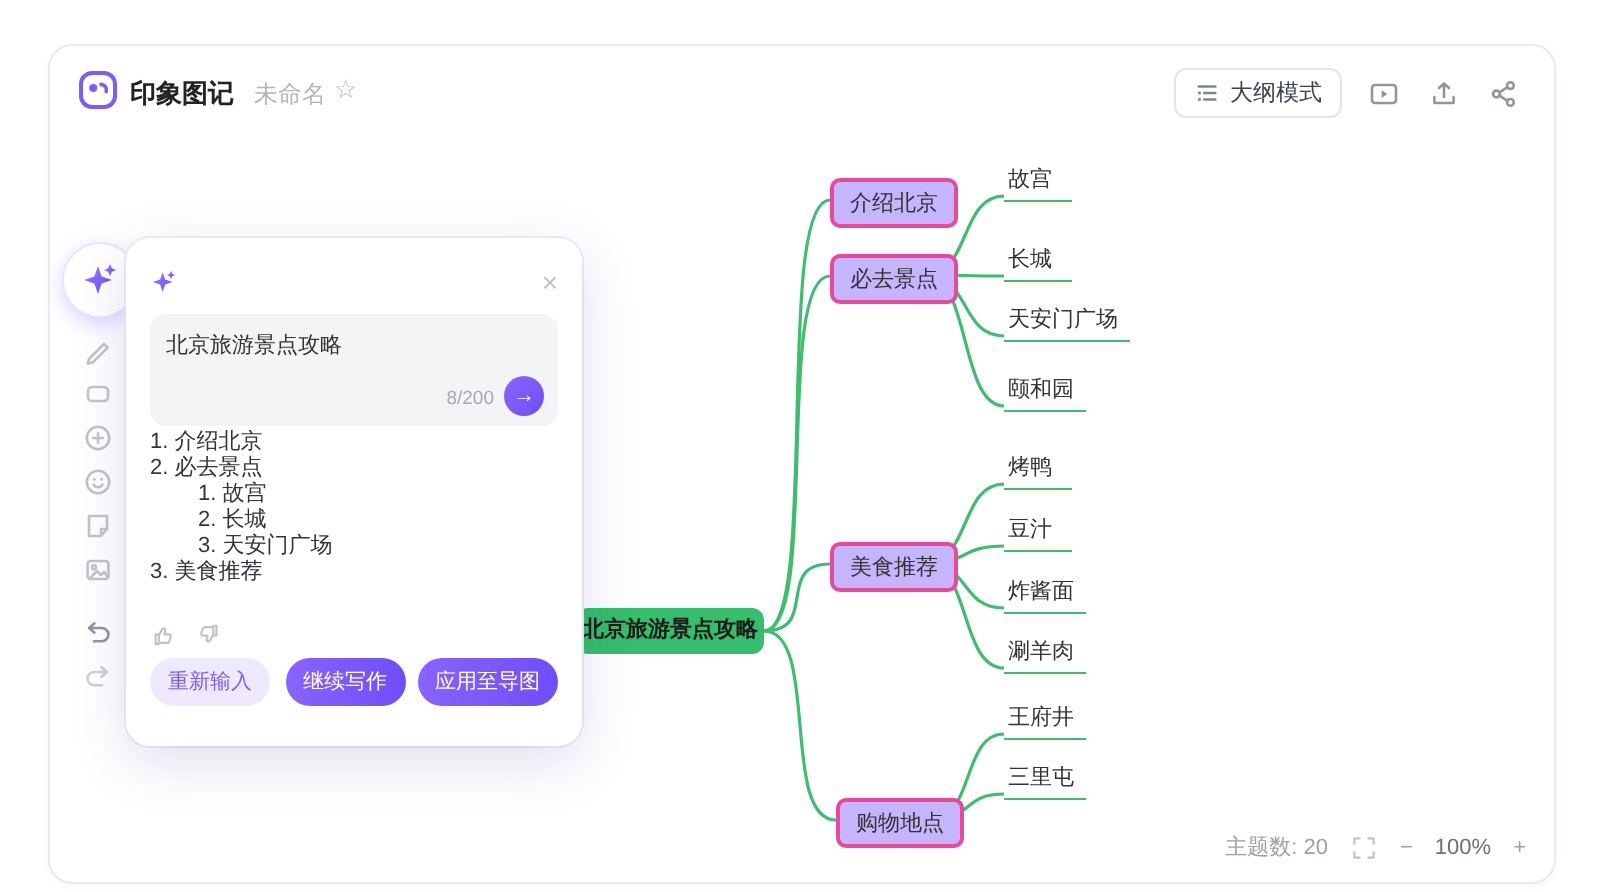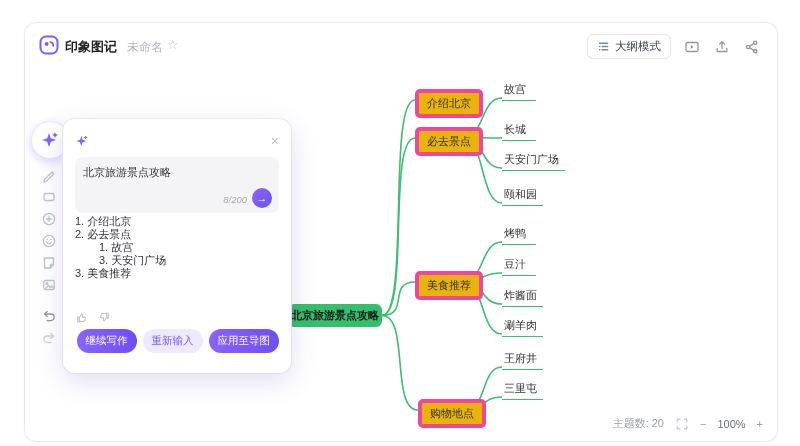--- a/index.html
+++ b/index.html
@@ -19,33 +19,33 @@
   
   .ai-fab{position:absolute;left:6px;top:98px;width:36px;height:36px;border-radius:50%;background:#fff;
     border:1px solid #ece4ff;box-shadow:0 3px 10px rgba(124,92,252,.28);display:flex;align-items:center;
     justify-content:center;z-index:22;cursor:pointer;}
   .side-icon{position:absolute;left:16px;width:16px;height:16px;z-index:21;cursor:pointer;}
   
   .map-lines{position:absolute;left:0;top:0;z-index:8;pointer-events:none;}
   .root-node{position:absolute;left:263px;top:281px;width:94px;height:23px;background:#35be6b;
     border-radius:6px;color:#1b1b1b;font-size:11px;font-weight:600;line-height:23px;text-align:center;
     z-index:10;cursor:pointer;}
-  .b-node{position:absolute;background:#eab308;border:4px solid #ec4899;border-radius:5px;
+  .b-node{position:absolute;background:#c4b5fd;border:2px solid #ec4899;border-radius:5px;
     font-size:11px;color:#333;padding:3px 8px;z-index:10;cursor:pointer;white-space:nowrap;}
   .leaf{position:absolute;font-size:11px;color:#333;padding:0 6px 3px 2px;z-index:10;cursor:pointer;
     border-bottom:1.5px solid #3cbe6e;min-width:26px;white-space:nowrap;}
   
   .dialog{position:absolute;left:38px;top:96px;width:228px;height:254px;background:#fff;border-radius:12px;
     box-shadow:0 8px 28px rgba(70,45,140,.16),0 0 0 1px #f1eefb;z-index:30;padding:12px;box-sizing:border-box;}
   .dlg-head{display:flex;align-items:center;gap:6px;height:20px;margin-bottom:6px;}
   .dlg-title{font-size:13px;font-weight:bold;color:#1c1c22;flex:1;margin-top:48px;}
   .dlg-close{font-size:14px;color:#c2c2ca;cursor:pointer;line-height:14px;}
   .prompt-box{position:relative;background:#f4f4f7;border-radius:8px;height:56px;padding:8px;
     box-sizing:border-box;font-size:11px;color:#333;cursor:text;}
-  .char-count{position:absolute;right:32px;bottom:8px;font-size:9.5px;color:#a7a7b0;font-style:italic;}
+  .char-count{position:absolute;right:32px;bottom:8px;font-size:9.5px;color:#a7a7b0;}
   .send-btn{position:absolute;right:7px;bottom:5px;width:20px;height:20px;border-radius:50%;
     background:linear-gradient(135deg,#8f66ff,#6c4df7);color:#fff;font-size:11px;line-height:20px;
     text-align:center;cursor:pointer;}
   .ol-list{margin-top:2px;height:92px;overflow:hidden;font-size:11px;line-height:13px;color:#33343a;}
   .ol-line.ind{padding-left:24px;}
   .feedback{display:flex;gap:10px;margin-top:4px;height:13px;align-items:center;}
   .fb-icon{width:13px;height:13px;cursor:pointer;}
   .dlg-foot{display:flex;align-items:center;gap:6px;margin-top:5px;}
   .pill{border-radius:999px;font-size:10.5px;padding:5px 9px;cursor:pointer;white-space:nowrap;}
   .pill.light{background:#efe9fe;color:#7c5cfc;}
@@ -205,36 +205,37 @@
     </div>
     <div class="prompt-box">
       <span>北京旅游景点攻略</span>
       <span class="char-count">8/200</span>
       <span class="send-btn">→</span>
     </div>
     <div class="ol-list">
       <div class="ol-line">1. 介绍北京</div>
       <div class="ol-line">2. 必去景点</div>
       <div class="ol-line ind">1. 故宫</div>
+      <div class="ol-line ind">2. 长城</div>
       <div class="ol-line ind">3. 天安门广场</div>
       <div class="ol-line">3. 美食推荐</div>
     </div>
     <div class="feedback">
       <svg class="fb-icon" viewBox="0 0 15 14">
         <path class="st" d="M3.2 6.6h1.9v5.6H3.2zM5.1 11.6h4.6c.7 0 1.3-.45 1.5-1.1l.75-2.5a1.1 1.1 0 0 0-1.05-1.4H8.3l.5-2.3a.95.95 0 0 0-1.8-.55L5.1 7.2"></path>
       </svg>
       <svg class="fb-icon" viewBox="0 0 15 14">
         <g transform="rotate(180 7.5 7)">
           <path class="st" d="M3.2 6.6h1.9v5.6H3.2zM5.1 11.6h4.6c.7 0 1.3-.45 1.5-1.1l.75-2.5a1.1 1.1 0 0 0-1.05-1.4H8.3l.5-2.3a.95.95 0 0 0-1.8-.55L5.1 7.2"></path>
         </g>
       </svg>
     </div>
     <div class="dlg-foot">
+      <span class="pill light">重新输入</span>
       <span class="pill solid spacer">继续写作</span>
-      <span class="pill light">重新输入</span>
       <span class="pill solid">应用至导图</span>
     </div>
   </div>
 
   <div class="statusbar">
     <span>主题数: 20</span>
     <svg width="14" height="14" viewBox="0 0 16 16">
       <path class="st" d="M2.5 5.5v-3h3M10.5 2.5h3v3M13.5 10.5v3h-3M5.5 13.5h-3v-3"></path>
     </svg>
     <span class="zbtn">−</span>

